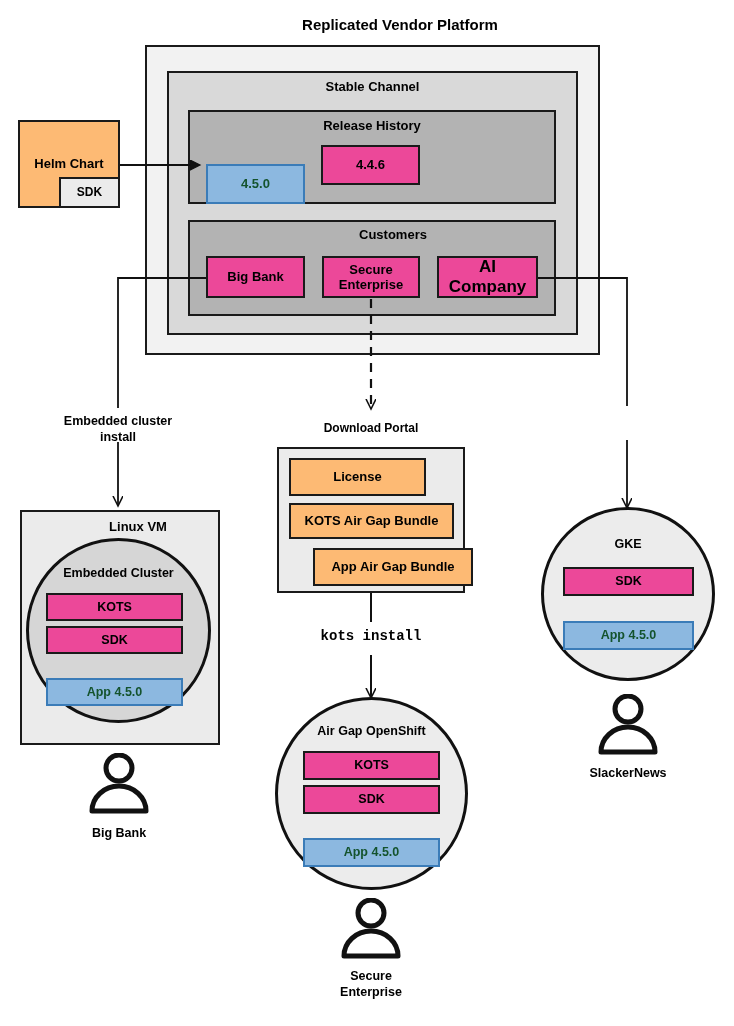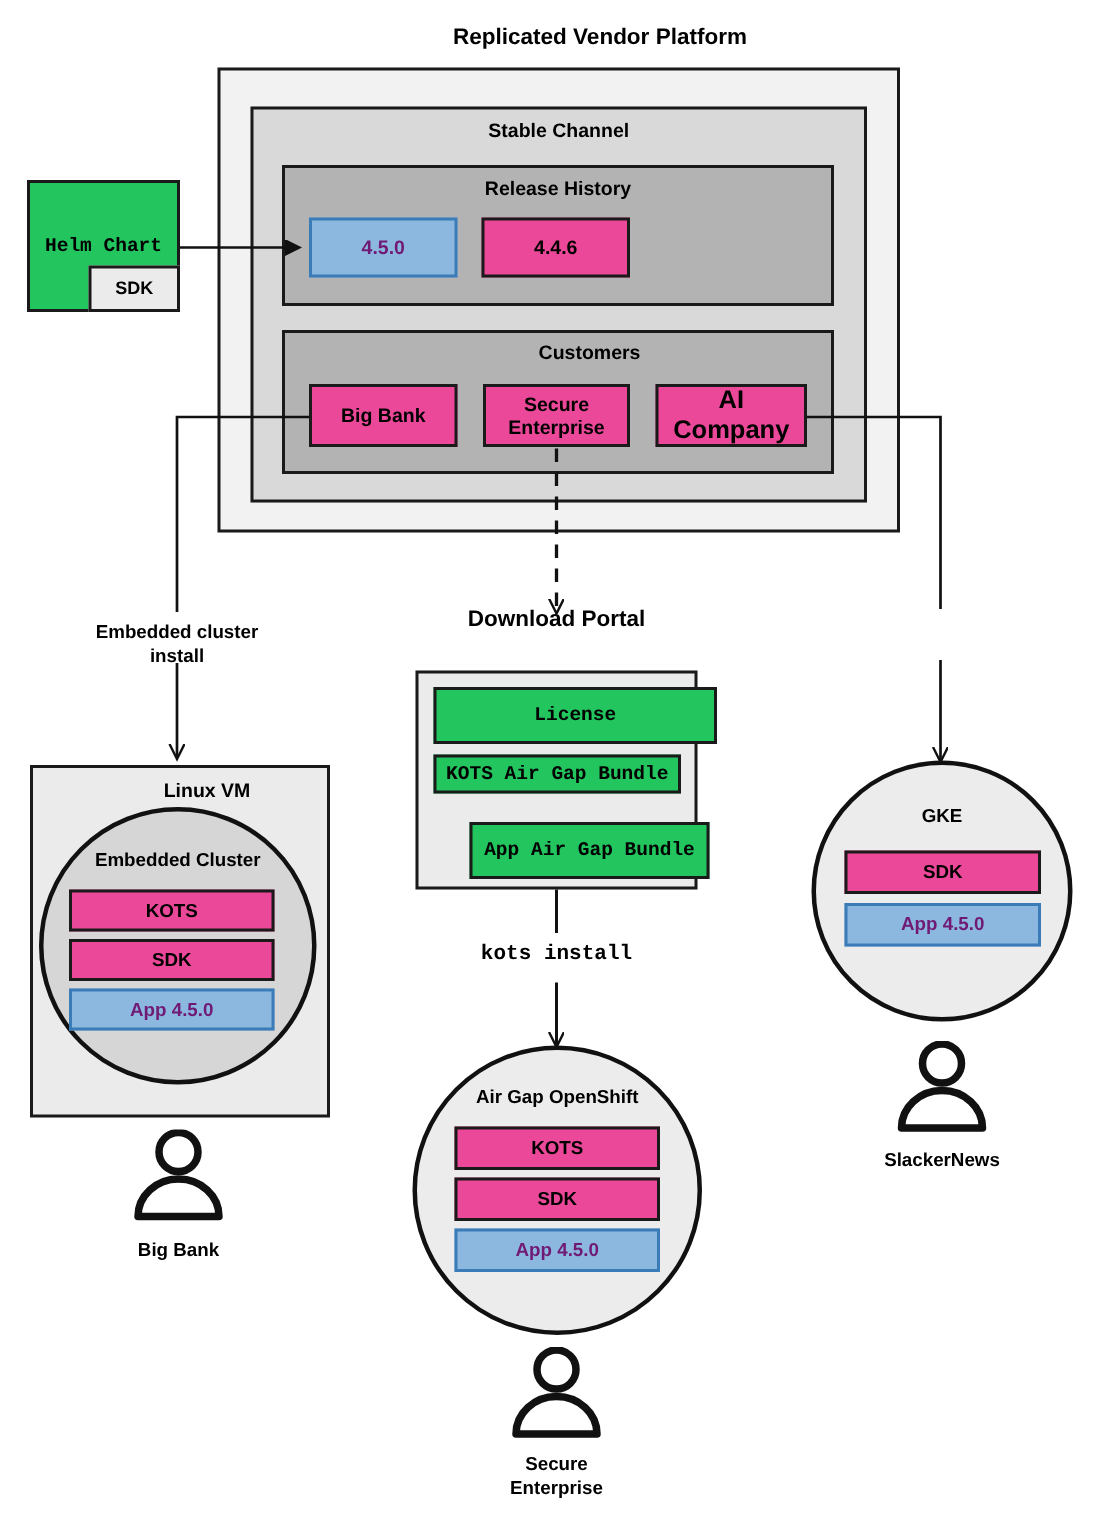--- a/index.html
+++ b/index.html
@@ -89,32 +89,32 @@
     background: #b3b3b3;
     border: 2px solid #1a1a1a;
   }
 
   
   .box-white {
     background: #ec4899;
     border: 2px solid #1a1a1a;
   }
   .box-grey {
-    background: #22c55e;
-    border: 2px solid #1a1a1a;
-    font-family: Liberation Mono, monospace;
+    background: #fdba74;
+    border: 2px solid #1a1a1a;
   }
   .box-lightgrey {
     background: #ebebeb;
     border: 2px solid #1a1a1a;
   }
   .box-blue {
     background: #8cb8e0;
     border: 2px solid #3b7cb8;
-    color: #701a75;
+    color: #14532d;
+    margin-top: 19px;
   }
 
   
   .circle {
     position: absolute;
     box-sizing: border-box;
     border-radius: 50%;
     border: 3px solid #111111;
   }
   .circle-grey { background: #d6d6d6; }
@@ -195,26 +195,26 @@
 
   <div class="node box-grey" style="left:18px; top:120px; width:102px; height:88px; font-size:13px; align-items:flex-start; padding-top:34px;">Helm Chart</div>
   <div class="node box-lightgrey z-front" style="left:59px; top:177px; width:61px; height:31px; font-size:12px;">SDK</div>
 
   <div class="plain-label" style="left:28px; top:414px; width:180px; height:40px; font-size:12.5px;">Embedded cluster
 install</div>
 
   <div class="mono-label" style="left:281px; top:628px; width:180px; height:22px; font-size:14px;">kots install</div>
 
 
-  <div class="title-text" style="left:281px; top:404px; width:180px; height:20px; font-size:15px;">Download Portal</div>
+  <div class="title-text" style="left:281px; top:421px; width:180px; height:20px; font-size:12px;">Download Portal</div>
 
   <div class="node box-lightgrey" style="left:277px; top:447px; width:188px; height:146px;"></div>
 
-  <div class="node box-grey z-mid" style="left:289px; top:458px; width:189px; height:38px; font-size:13px;">License</div>
-  <div class="node box-grey z-mid" style="left:289px; top:503px; width:165px; height:26px; font-size:13px;">KOTS Air Gap Bundle</div>
+  <div class="node box-grey z-mid" style="left:289px; top:458px; width:137px; height:38px; font-size:13px;">License</div>
+  <div class="node box-grey z-mid" style="left:289px; top:503px; width:165px; height:36px; font-size:13px;">KOTS Air Gap Bundle</div>
   <div class="node box-grey z-mid" style="left:289px; top:548px; width:160px; height:38px; font-size:13px;margin-left:24px;">App Air Gap Bundle</div>
 
   <div class="vm-frame" style="left:20px; top:510px; width:200px; height:235px;"></div>
   <div class="title-text" style="left:20px; top:519px; width:236px; height:20px; font-size:13px; z-index:2;">Linux VM</div>
 
   <div class="circle circle-grey" style="left:26px; top:538px; width:185px; height:185px;"></div>
   <div class="title-text" style="left:26px; top:566px; width:185px; height:20px; font-size:12.5px; z-index:2;">Embedded Cluster</div>
 
   <div class="node box-white z-mid" style="left:46px; top:593px; width:137px; height:28px; font-size:12.5px;">KOTS</div>
   <div class="node box-white z-mid" style="left:46px; top:626px; width:137px; height:28px; font-size:12.5px;">SDK</div>

